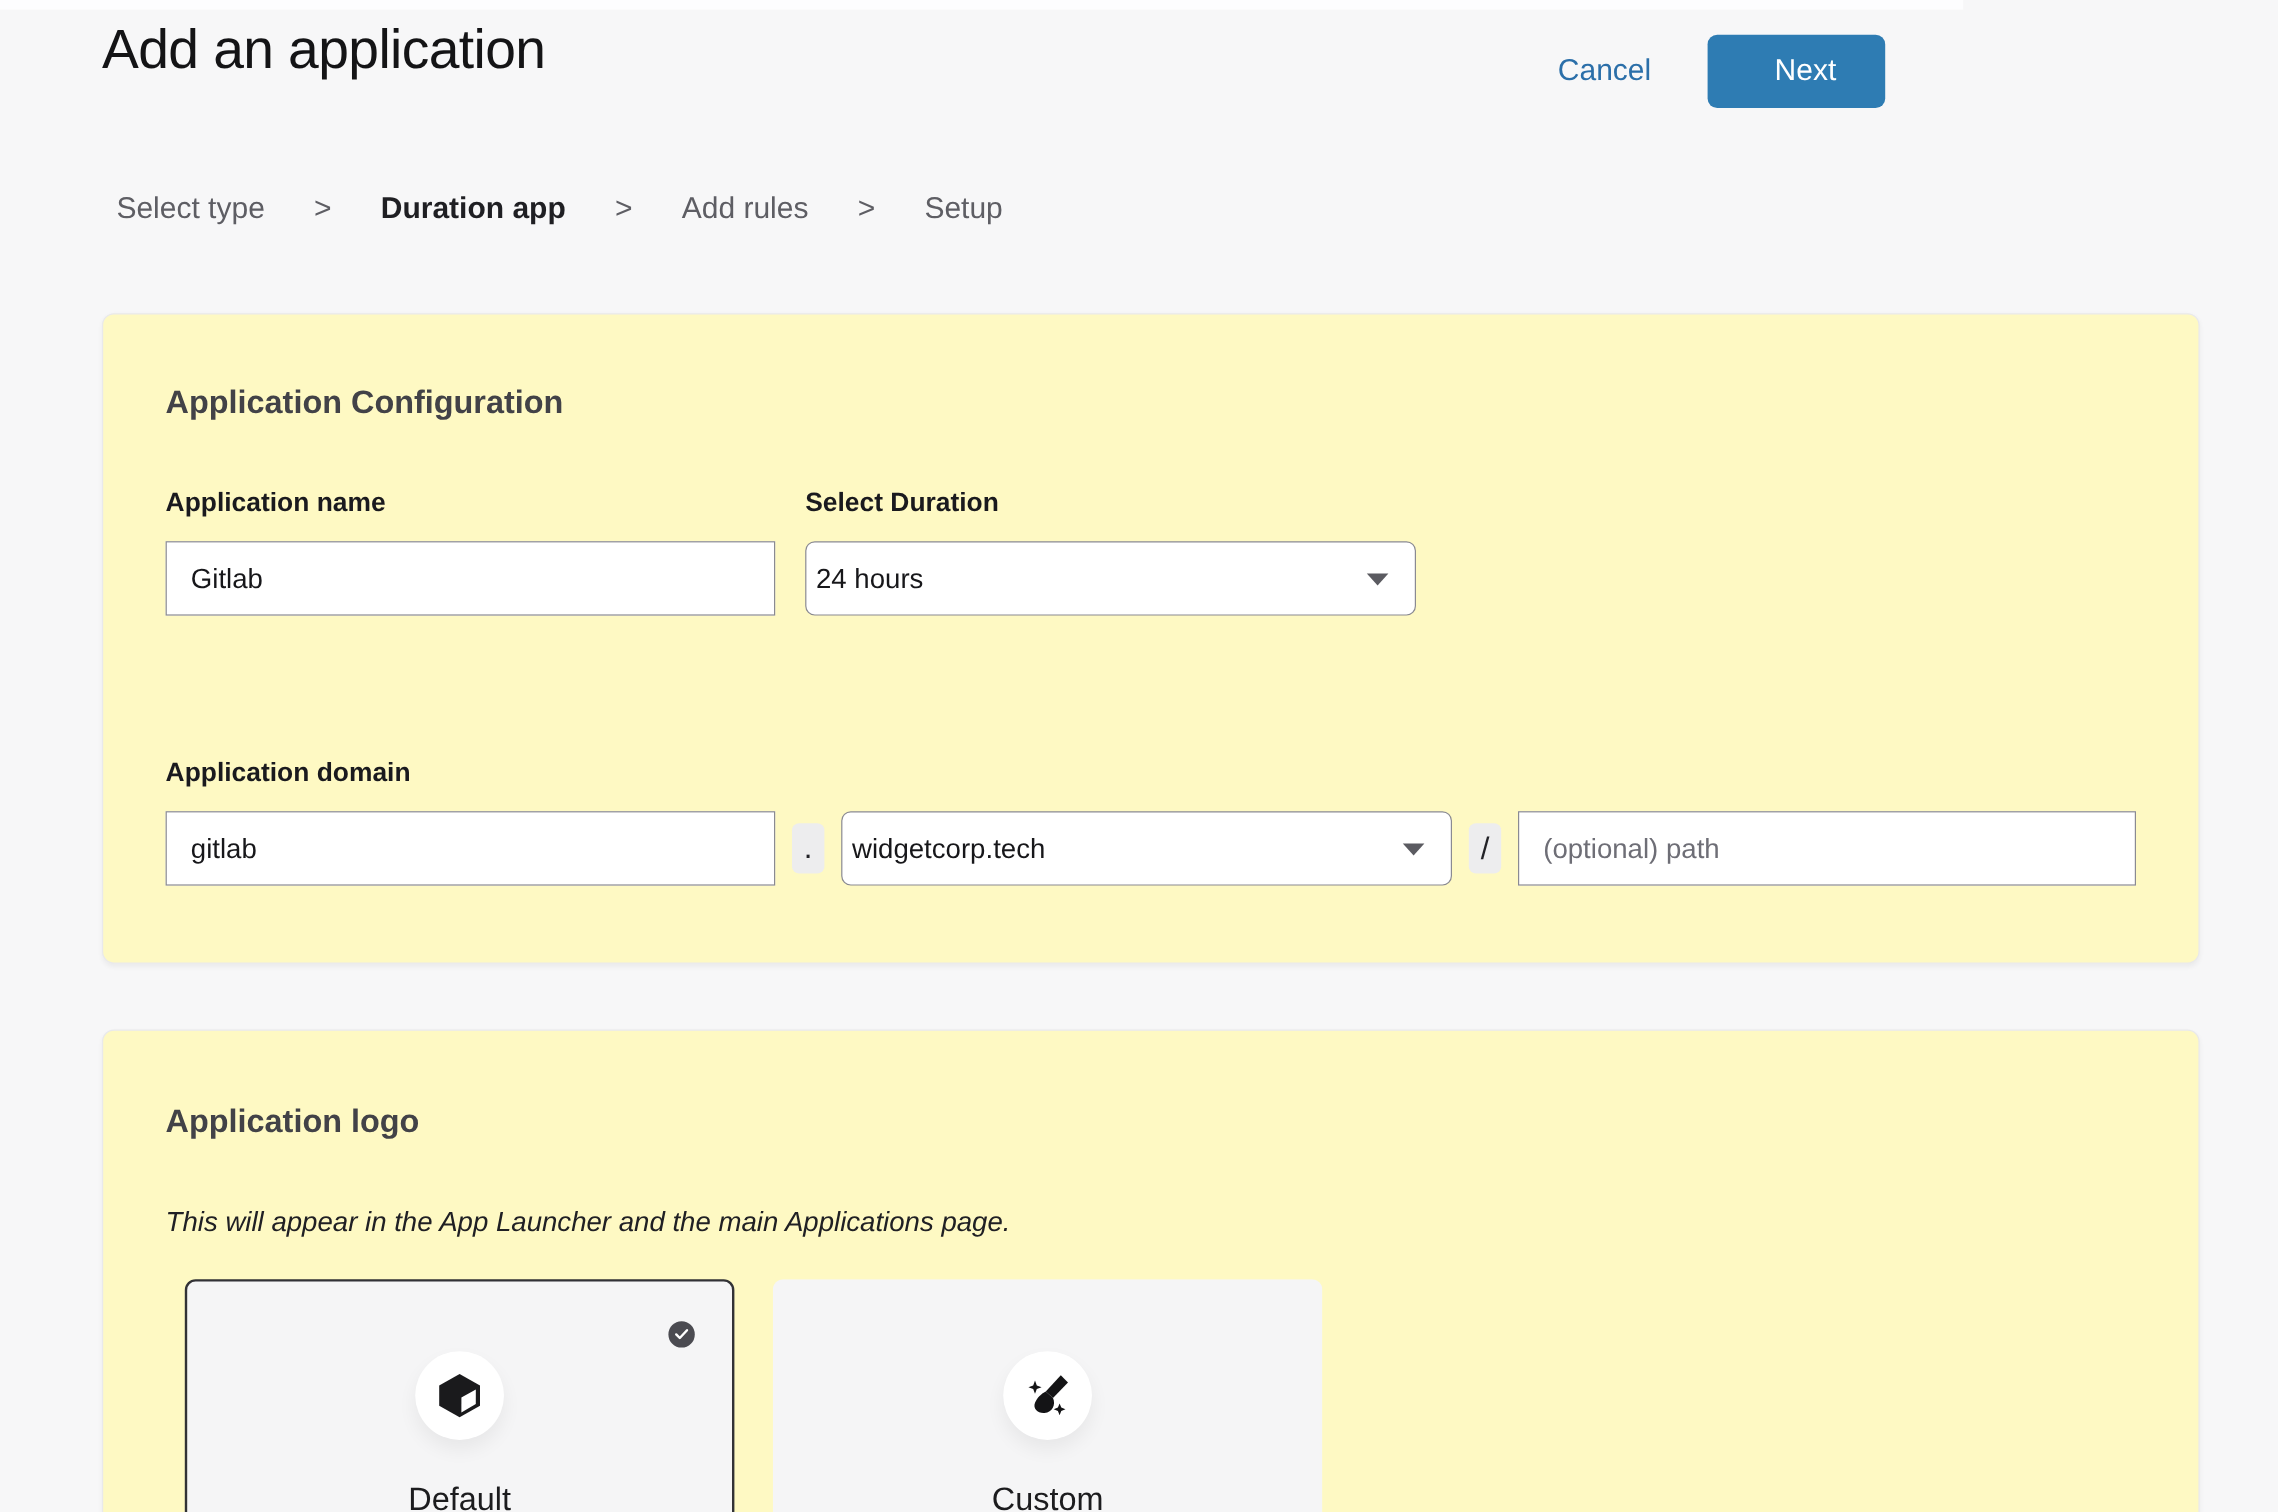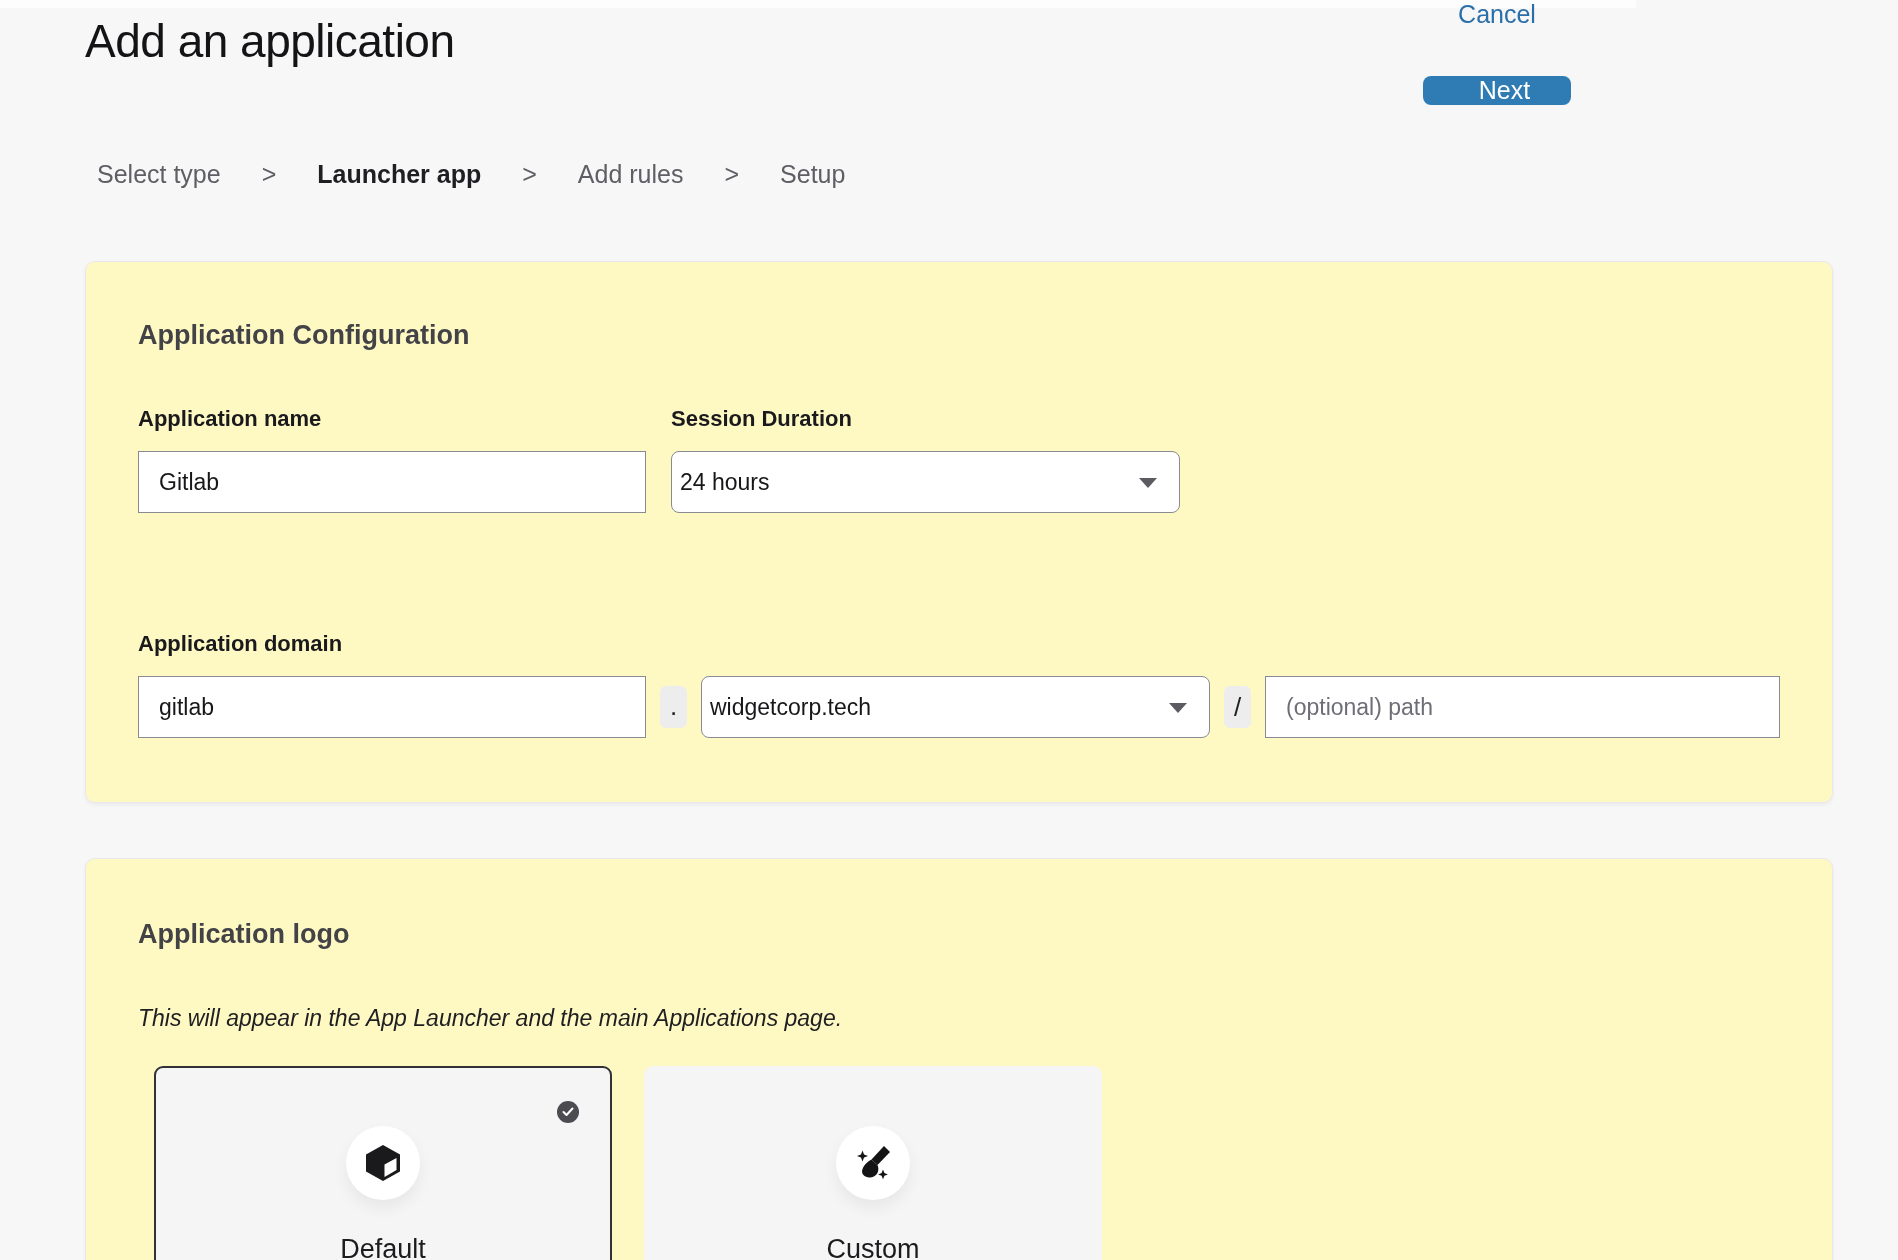--- a/index.html
+++ b/index.html
@@ -12,22 +12,22 @@
   }
   .page { position:relative; width:1636px; height:1260px; background:#f7f7f8; }
   .top-strip { position:absolute; top:0; left:0; width:100%; height:8px; background:#fdfdfe; }
 
   
   .page-title {
     position:absolute; left:85px; top:14px;
     font-size:46px; font-weight:400; letter-spacing:-0.5px; color:#141416;
   }
   .header-actions {
-    position:absolute; top:0; right:65px; height:62px;
-    display:flex; align-items:center; gap:47px;flex-direction:column;
+    position:absolute; top:28px; right:65px; height:62px;
+    display:flex; align-items:center; gap:47px;
   }
   .cancel-link {
     font-size:25px; color:#2b6fa9; cursor:pointer; background:none; border:none;
     font-family:inherit;
   }
   .next-button {
     width:148px; height:61px; border-radius:8px; border:none; cursor:pointer;
     background:#2e7cb3; color:#ffffff; font-size:25px; font-family:inherit;padding-left:15px;
   }
 
@@ -111,37 +111,37 @@
   <h1 class="page-title">Add an application</h1>
 
   <div class="header-actions">
     <button class="cancel-link">Cancel</button>
     <button class="next-button">Next</button>
   </div>
 
   <nav class="breadcrumb">
     <span class="crumb">Select type</span>
     <span class="crumb-sep">&gt;</span>
-    <span class="crumb active">Launcher app</span>
+    <span class="crumb active">Duration app</span>
     <span class="crumb-sep">&gt;</span>
     <span class="crumb">Add rules</span>
     <span class="crumb-sep">&gt;</span>
     <span class="crumb">Setup</span>
   </nav>
 
   <section class="card card-config">
     <h2 class="card-heading">Application Configuration</h2>
 
     <div class="form-row-1">
       <div class="field-group-name">
         <label class="field-label">Application name</label>
         <input class="text-input" type="text" value="Gitlab" style="">
       </div>
       <div class="field-group-session">
-        <label class="field-label">Session Duration</label>
+        <label class="field-label">Select Duration</label>
         <div class="select-box">
           <span>24 hours</span>
           <span class="caret"></span>
         </div>
       </div>
     </div>
 
     <label class="field-label domain-label">Application domain</label>
     <div class="form-row-2">
       <input class="text-input subdomain-input" type="text" value="gitlab" style="">

